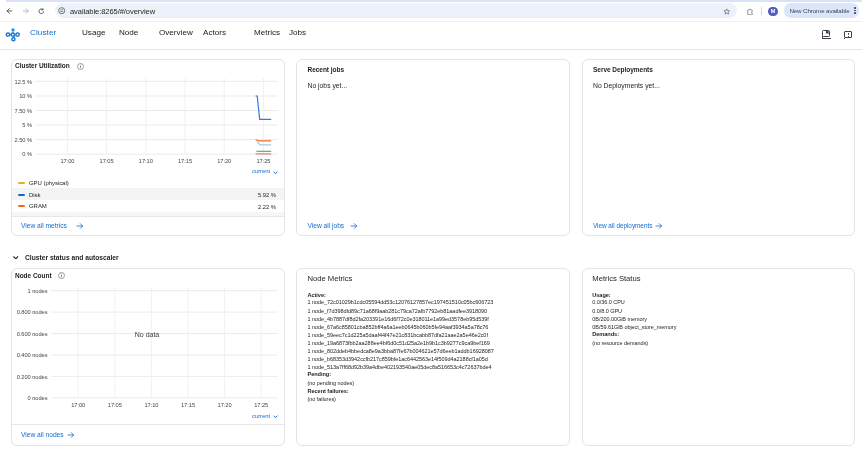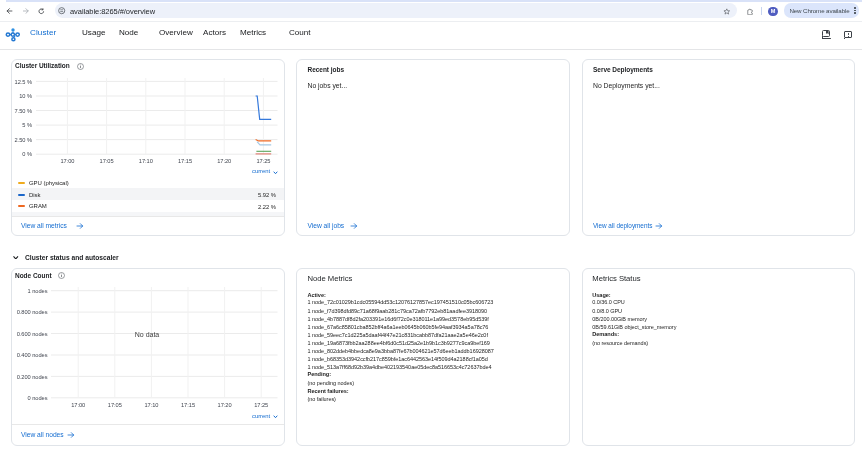--- a/index.html
+++ b/index.html
@@ -74,22 +74,22 @@
       <circle cx="10" cy="3.9" r="1.7" fill="#2E90E3" stroke="none"></circle>
       <circle cx="10.4" cy="13.3" r="1.55"></circle>
       <path d="M6.7 8.6 h1.4 M11.5 8.6 h1.4 M10 5.6 v1.3 M10.2 11.7 l1.9-1.6" stroke-width="1.1"></path>
     </g>
   </svg>
   <div class="abs" style="left:30px;top:28.2px;font-size:8.1px;font-weight:500;color:#0f6cd0;letter-spacing:.1px;">Cluster</div>
   <div class="abs" style="left:82px;top:28.2px;font-size:8.1px;font-weight:500;color:#17191c;">Usage</div>
   <div class="abs" style="left:119px;top:28.2px;font-size:8.1px;font-weight:500;color:#17191c;">Node</div>
   <div class="abs" style="left:159px;top:28.2px;font-size:8.1px;font-weight:500;color:#17191c;">Overview</div>
   <div class="abs" style="left:203px;top:28.2px;font-size:8.1px;font-weight:500;color:#17191c;">Actors</div>
-  <div class="abs" style="left:240px;top:28.2px;font-size:8.1px;font-weight:500;color:#17191c;">Metrics</div>
-  <div class="abs" style="left:289px;top:28.2px;font-size:8.1px;font-weight:500;color:#17191c;">Count</div>
+  <div class="abs" style="left:254px;top:28.2px;font-size:8.1px;font-weight:500;color:#17191c;">Metrics</div>
+  <div class="abs" style="left:289px;top:28.2px;font-size:8.1px;font-weight:500;color:#17191c;">Jobs</div>
 
   <div class="abs" style="left:822.2px;top:30.1px;width:8.2px;height:6.9px;border:1.2px solid #3d4248;border-radius:1.5px;"></div>
   <div class="abs" style="left:825.5px;top:30.6px;width:3.1px;height:3.9px;background:#3d4248;clip-path:polygon(0 0,100% 0,100% 100%,50% 62%,0 100%);"></div>
   <div class="abs" style="left:822.2px;top:36.2px;width:1.2px;height:3px;background:#3d4248;"></div>
   <div class="abs" style="left:822.2px;top:38px;width:8.4px;height:1.2px;background:#3d4248;border-radius:0.6px;"></div>
 
   <div class="abs" style="left:843.9px;top:31px;width:8.6px;height:7.4px;border:1.2px solid #3d4248;border-radius:1px;"></div>
   <div class="abs" style="left:843.9px;top:38.2px;width:1.2px;height:1.3px;background:#3d4248;"></div>
   <div class="abs" style="left:847.8px;top:32.7px;width:1px;height:2.7px;background:#52575c;"></div>
   <div class="abs" style="left:847.8px;top:36.2px;width:1px;height:1px;background:#52575c;"></div>

